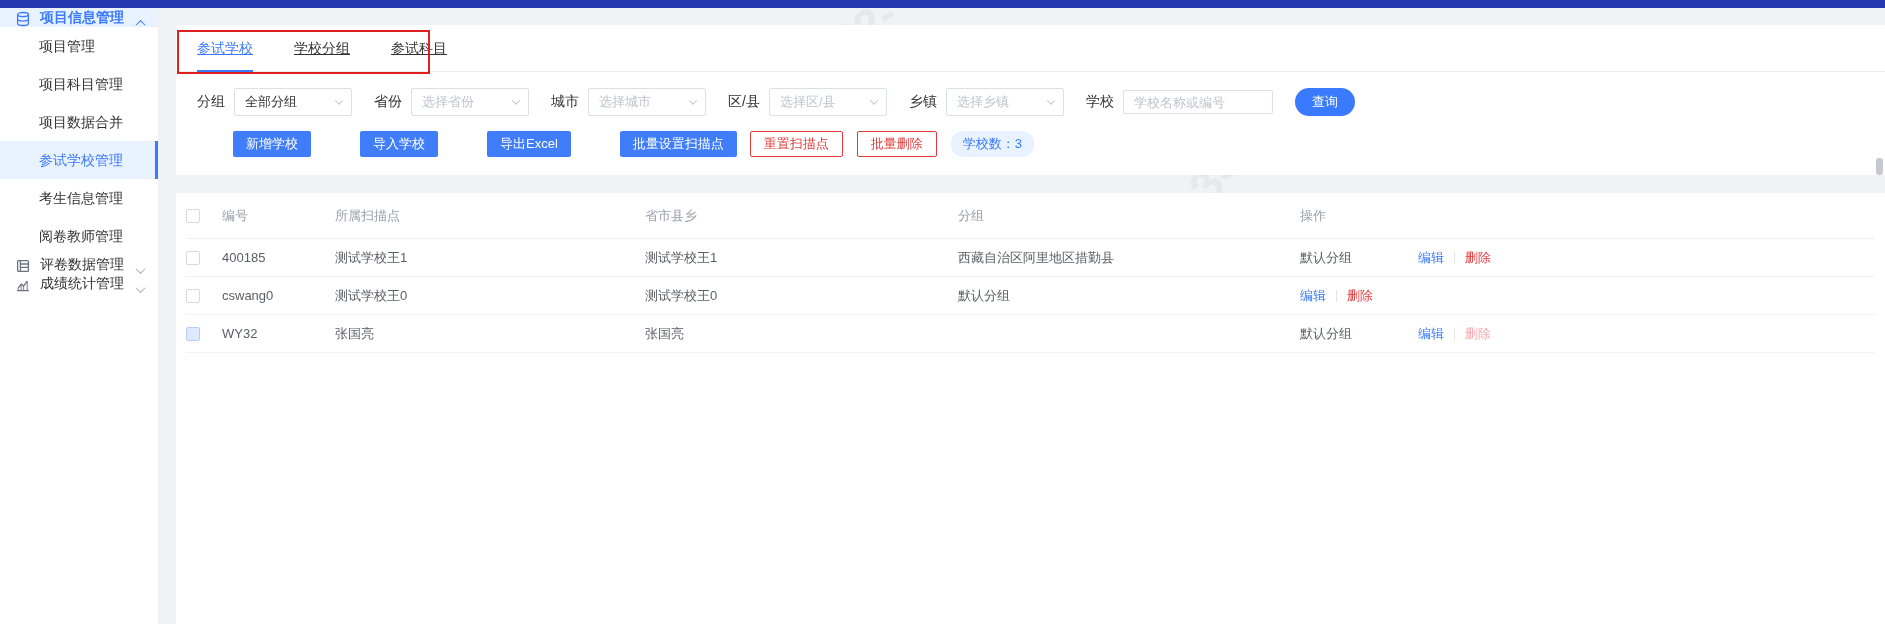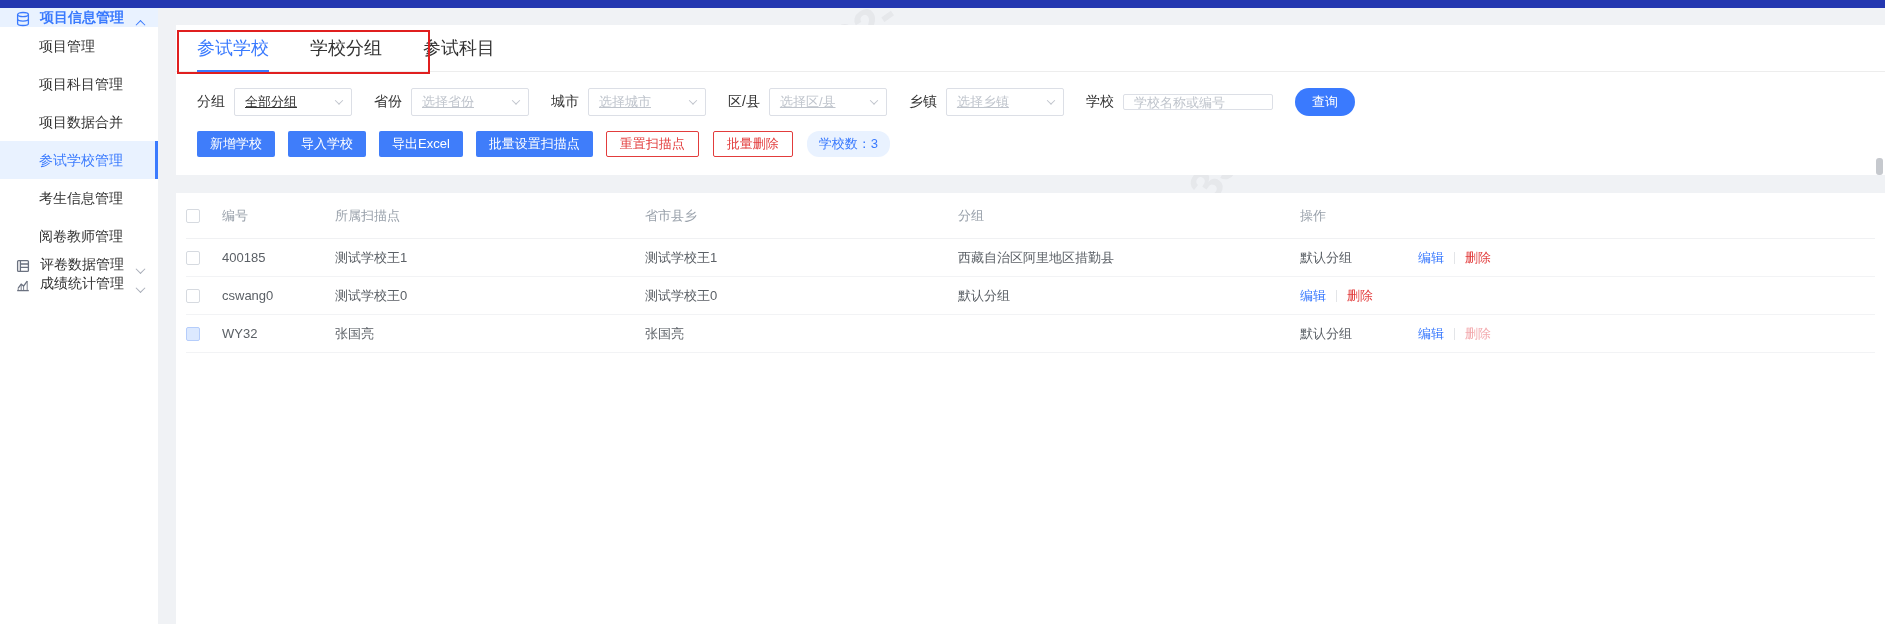--- a/index.html
+++ b/index.html
@@ -26,44 +26,44 @@
   .side-child { height:38px; line-height:38px; padding-left:39px; cursor:pointer; white-space:nowrap; }
   .side-child.active { background:#e9f2ff; color:#3a7afe; border-right:3px solid #3a7afe; }
 
   
   .main { flex:1; background:#f0f2f5; padding:17px 0 0 18px; display:flex; flex-direction:column; position:relative; }
   .card { background:#fff; position:relative; z-index:2; }
   .card1 { position:relative; }
   .red-box { position:absolute; left:1px; top:5px; width:253px; height:44px;
     border:2px solid #e01f1f; z-index:6; pointer-events:none; }
   .tabbar { display:flex; align-items:center; height:47px; padding-left:21px; border-bottom:1px solid #ededed; }
-  .tab { margin-right:41px; font-size:18px; color:#333; height:47px; line-height:47px;
-    position:relative; cursor:pointer; white-space:nowrap; }
+  .tab { margin-right:41px; font-size:14px; color:#333; height:47px; line-height:47px;
+    position:relative; cursor:pointer; white-space:nowrap;text-decoration:underline; }
   .tab.active { color:#3a7afe; }
   .tab.active::after { content:""; position:absolute; left:0; right:0; bottom:0; height:2px; background:#3a7afe; }
 
   .filters { display:flex; align-items:center; padding:16px 0 0 21px; font-size:14px; color:#333; }
   .fgroup { display:flex; align-items:center; margin-right:22px; }
   .flabel { margin-right:9px; white-space:nowrap; }
   .select { width:118px; height:28px; border:1px solid #dcdfe6; border-radius:2px; background:#fff;
     display:flex; align-items:center; justify-content:space-between; padding:0 9px 0 10px;
     font-size:13px; cursor:pointer; }
-  .sel-val { color:#333; white-space:nowrap;text-decoration:underline; }
+  .sel-val { color:#333; white-space:nowrap; }
   .sel-val.ph { color:#bfc4cc; }
   .select .chev { width:6px; height:6px; border-color:#c0c4cc; }
-  .finput { width:150px; height:16px; border:1px solid #dcdfe6; border-radius:2px; padding:0 10px;
+  .finput { width:150px; height:24px; border:1px solid #dcdfe6; border-radius:2px; padding:0 10px;
     font-size:13px; color:#333; outline:none; font-family:inherit; }
   .finput::placeholder { color:#bfc4cc; }
   .search-btn { height:28px; padding:0 17px; background:#3a7afe; color:#fff; border:none;
     border-radius:14px; font-size:13px; cursor:pointer; font-family:inherit; }
 
   .actions { display:flex; align-items:center; padding:15px 0 18px 21px; }
   .btn { height:26px; padding:0 13px; border-radius:2px; font-size:13px; display:inline-flex;
     align-items:center; margin-right:13px; cursor:pointer; font-family:inherit; border:none; white-space:nowrap; }
-  .btn.primary { background:#3f7dfa; color:#fff; }
+  .btn.primary { background:#3f7dfa; color:#fff;margin-left:36px; }
   .btn.danger { background:#fff; border:1px solid #e23c3c; color:#e23c3c; margin-right:14px; }
   .count-badge { background:#e9f2ff; color:#3a7afe; height:26px; display:inline-flex; align-items:center;
     padding:0 12px; border-radius:12px; font-size:13px; white-space:nowrap; }
 
   .card2 { flex:1; margin-top:18px; padding:0 10px; }
   .grid { display:grid; grid-template-columns:36px 113px 310px 313px 342px 118px 1fr; align-items:center; }
   .thead { height:46px; color:#98a0aa; font-size:13px; border-bottom:1px solid #f0f1f3; }
   .trow { height:38px; font-size:13px; color:#5b6066; border-bottom:1px solid #f2f3f5; }
   .cell { overflow:hidden; white-space:nowrap; padding-right:8px; }
   .checkbox { display:inline-block; width:14px; height:14px; border:1px solid #d6dae0;

